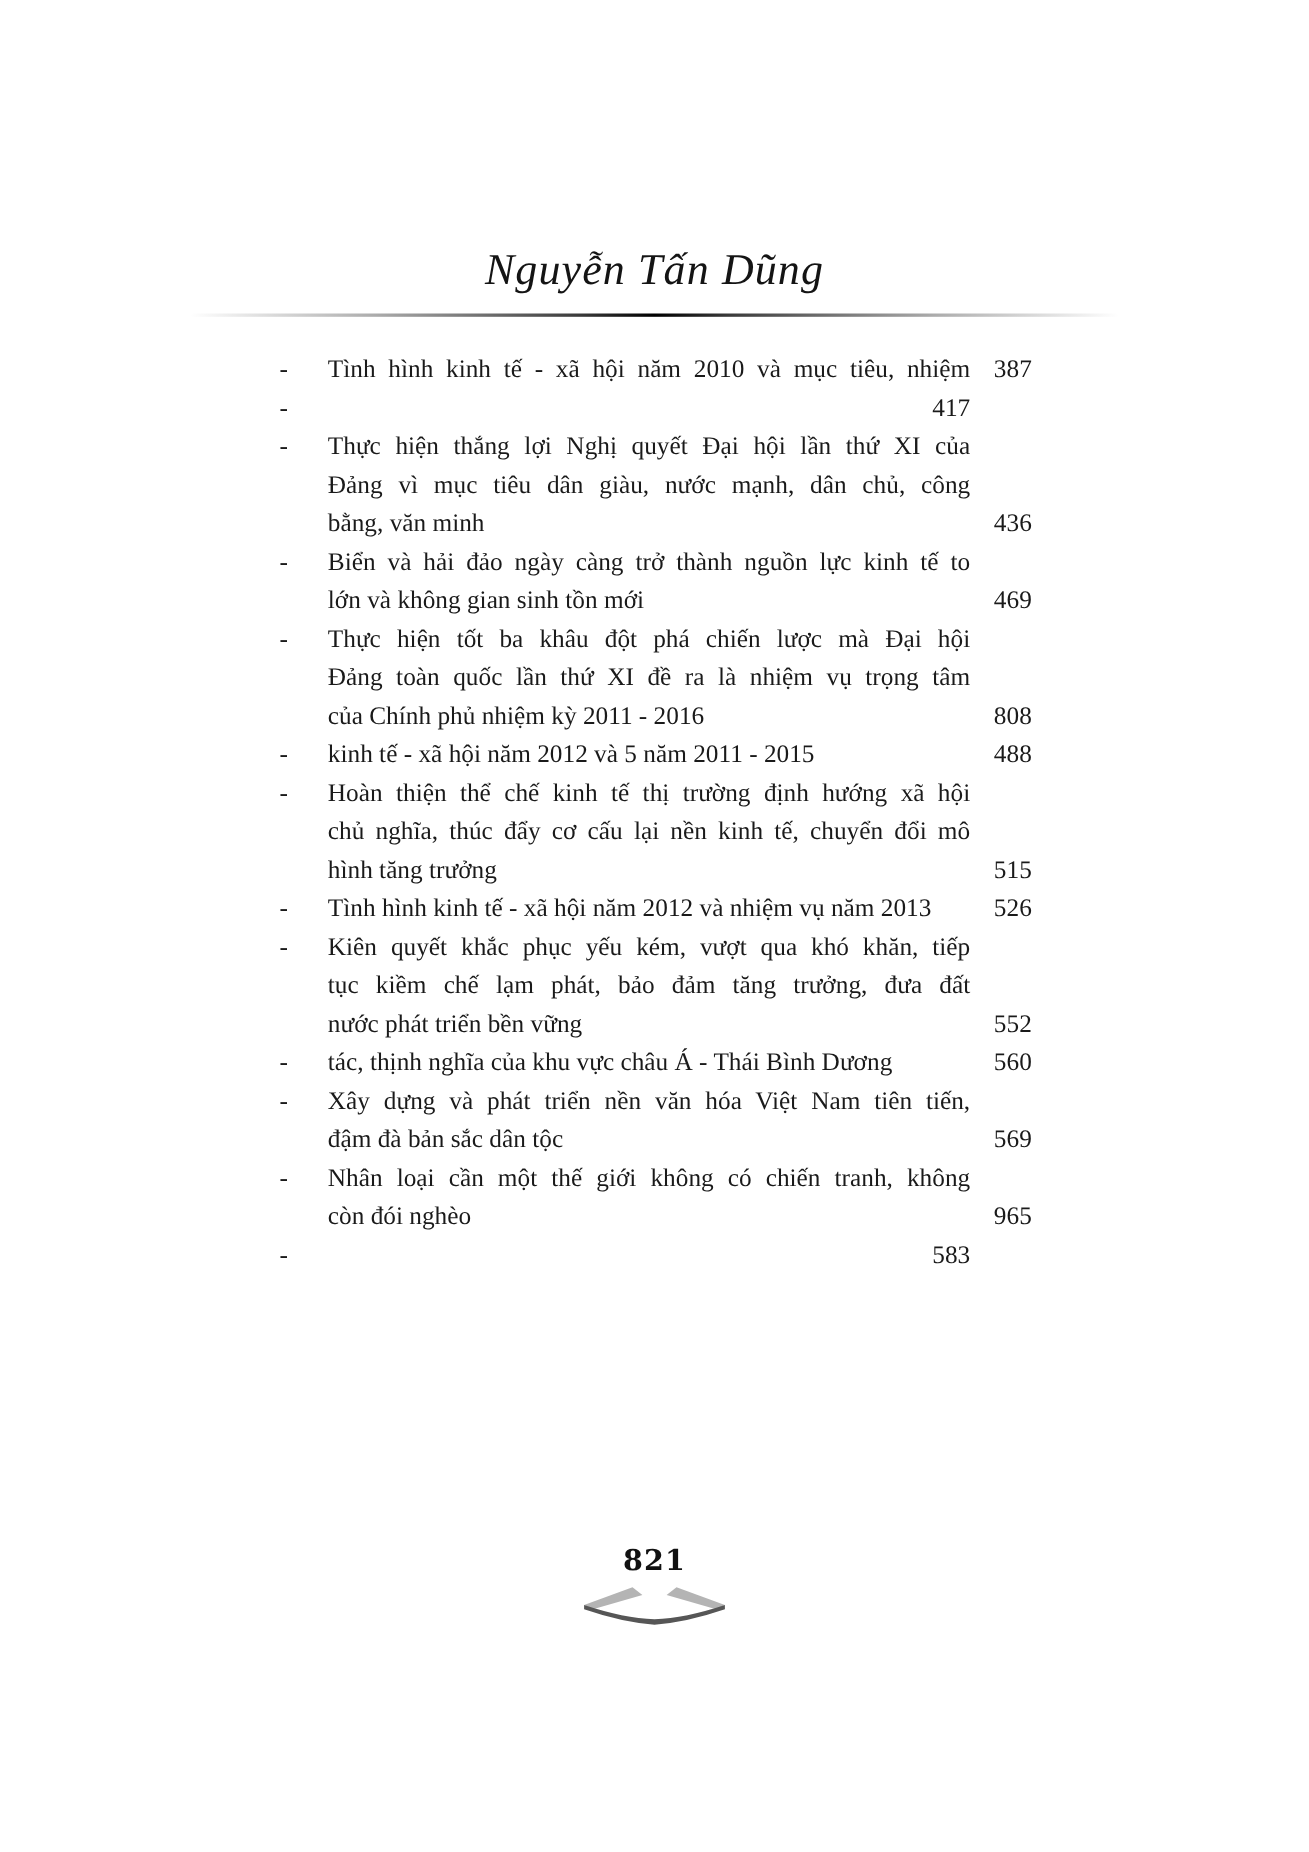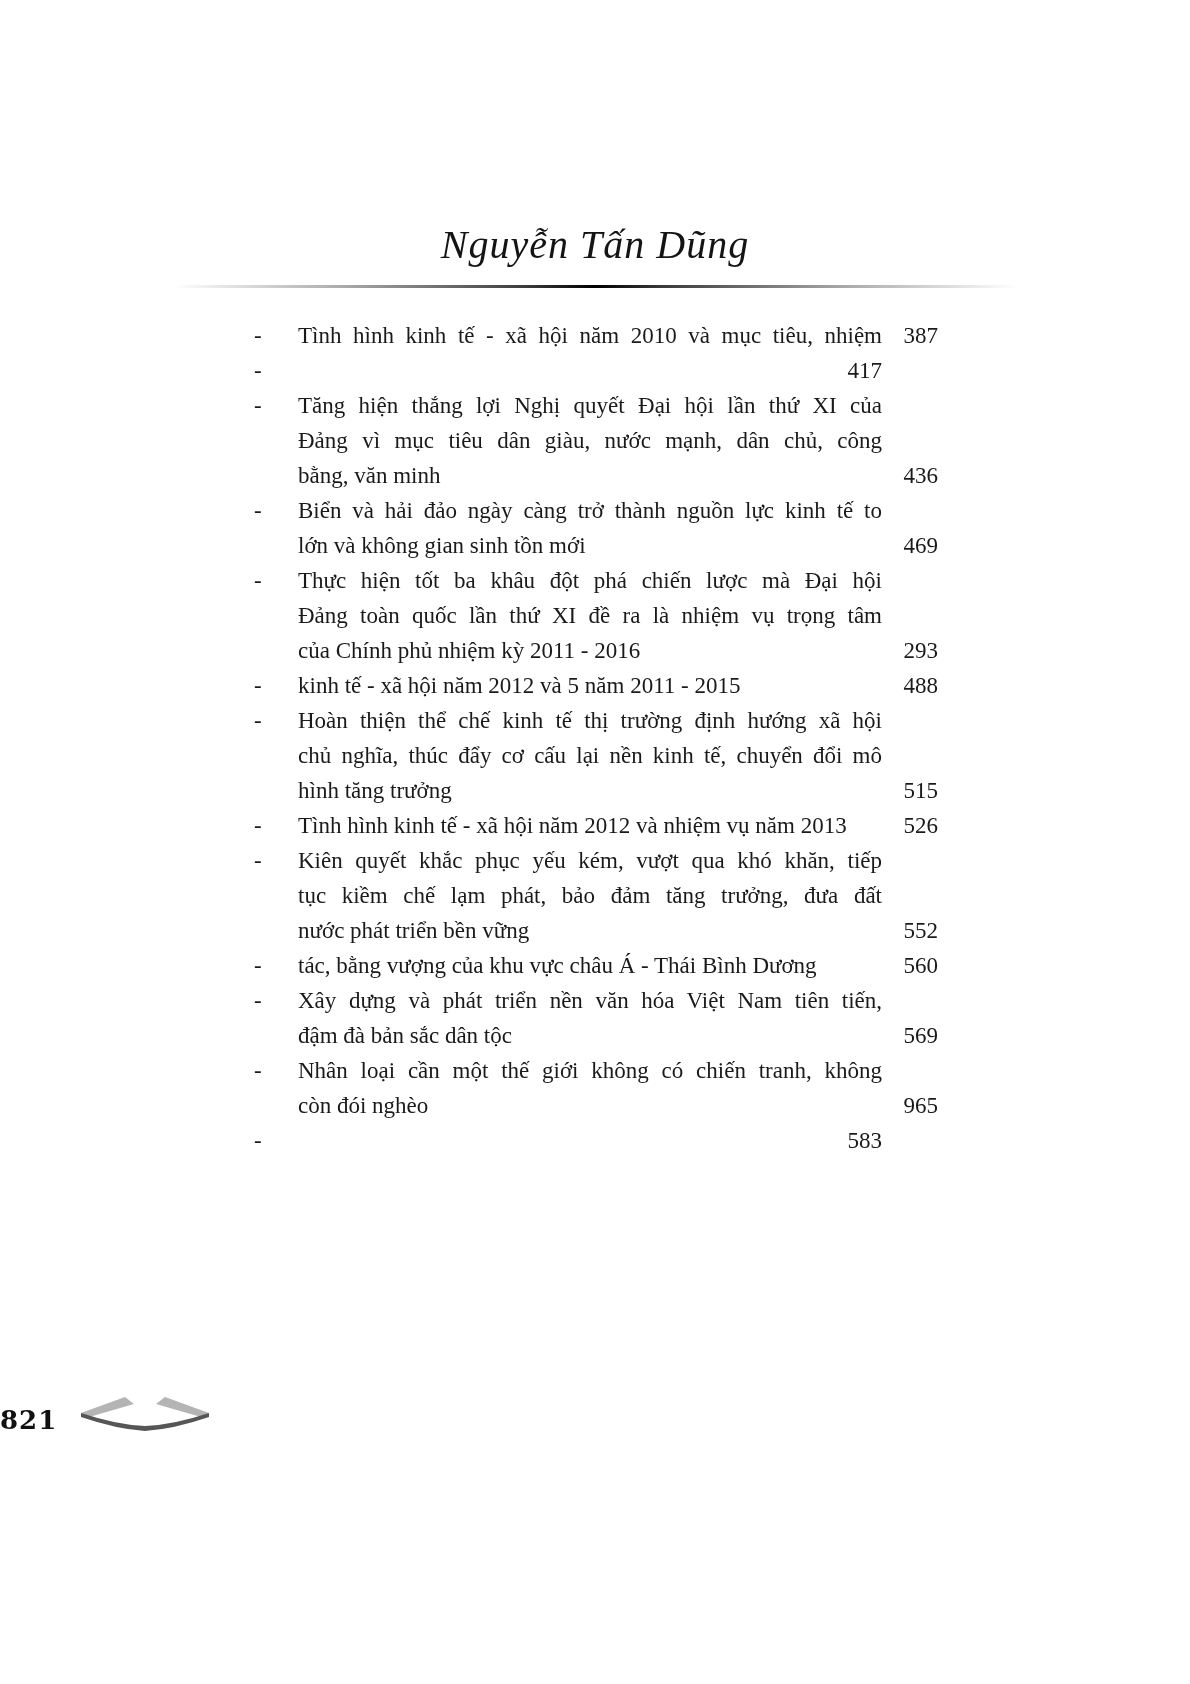--- a/index.html
+++ b/index.html
@@ -60,20 +60,21 @@
     white-space: nowrap;
   }
 
   
   .footer {
     position: absolute;
     top: 1406px;
     left: 0;
     width: 100%;
     display: flex;
+    flex-direction: column;
     align-items: center;
     gap: 20px;
   }
   .footer-num {
     font-family: "DejaVu Serif", "Liberation Serif", serif;
     font-weight: 700;
     font-size: 26px;
     line-height: 1;
     letter-spacing: 1px;
     position: relative;
@@ -101,21 +102,21 @@
   </div>
 
   <div class="toc-entry">
     <span class="dash">-</span>
     <span class="page-num">417</span>
   </div>
 
   <div class="toc-entry">
     <span class="dash">-</span>
     <div class="entry-text">
-          <div class="line just">Tăng hiện thắng lợi Nghị quyết Đại hội lần thứ XI của</div>
+          <div class="line just">Thực hiện thắng lợi Nghị quyết Đại hội lần thứ XI của</div>
           <div class="line just">Đảng vì mục tiêu dân giàu, nước mạnh, dân chủ, công</div>
           <div class="line">bằng, văn minh</div>
         </div>
     <span class="page-num">436</span>
   </div>
 
   <div class="toc-entry">
     <span class="dash">-</span>
     <div class="entry-text">
           <div class="line just">Biển và hải đảo ngày càng trở thành nguồn lực kinh tế to</div>
@@ -124,21 +125,21 @@
     <span class="page-num">469</span>
   </div>
 
   <div class="toc-entry">
     <span class="dash">-</span>
     <div class="entry-text">
           <div class="line just">Thực hiện tốt ba khâu đột phá chiến lược mà Đại hội</div>
           <div class="line just">Đảng toàn quốc lần thứ XI đề ra là nhiệm vụ trọng tâm</div>
           <div class="line">của Chính phủ nhiệm kỳ 2011 - 2016</div>
         </div>
-    <span class="page-num">293</span>
+    <span class="page-num">808</span>
   </div>
 
   <div class="toc-entry">
     <span class="dash">-</span>
     <div class="entry-text">
           <div class="line">kinh tế - xã hội năm 2012 và 5 năm 2011 - 2015</div>
         </div>
     <span class="page-num">488</span>
   </div>
 
@@ -166,21 +167,21 @@
           <div class="line just">Kiên quyết khắc phục yếu kém, vượt qua khó khăn, tiếp</div>
           <div class="line just">tục kiềm chế lạm phát, bảo đảm tăng trưởng, đưa đất</div>
           <div class="line">nước phát triển bền vững</div>
         </div>
     <span class="page-num">552</span>
   </div>
 
   <div class="toc-entry">
     <span class="dash">-</span>
     <div class="entry-text">
-          <div class="line">tác, bằng vượng của khu vực châu Á - Thái Bình Dương</div>
+          <div class="line">tác, thịnh nghĩa của khu vực châu Á - Thái Bình Dương</div>
         </div>
     <span class="page-num">560</span>
   </div>
 
   <div class="toc-entry">
     <span class="dash">-</span>
     <div class="entry-text">
           <div class="line just">Xây dựng và phát triển nền văn hóa Việt Nam tiên tiến,</div>
           <div class="line">đậm đà bản sắc dân tộc</div>
         </div>

